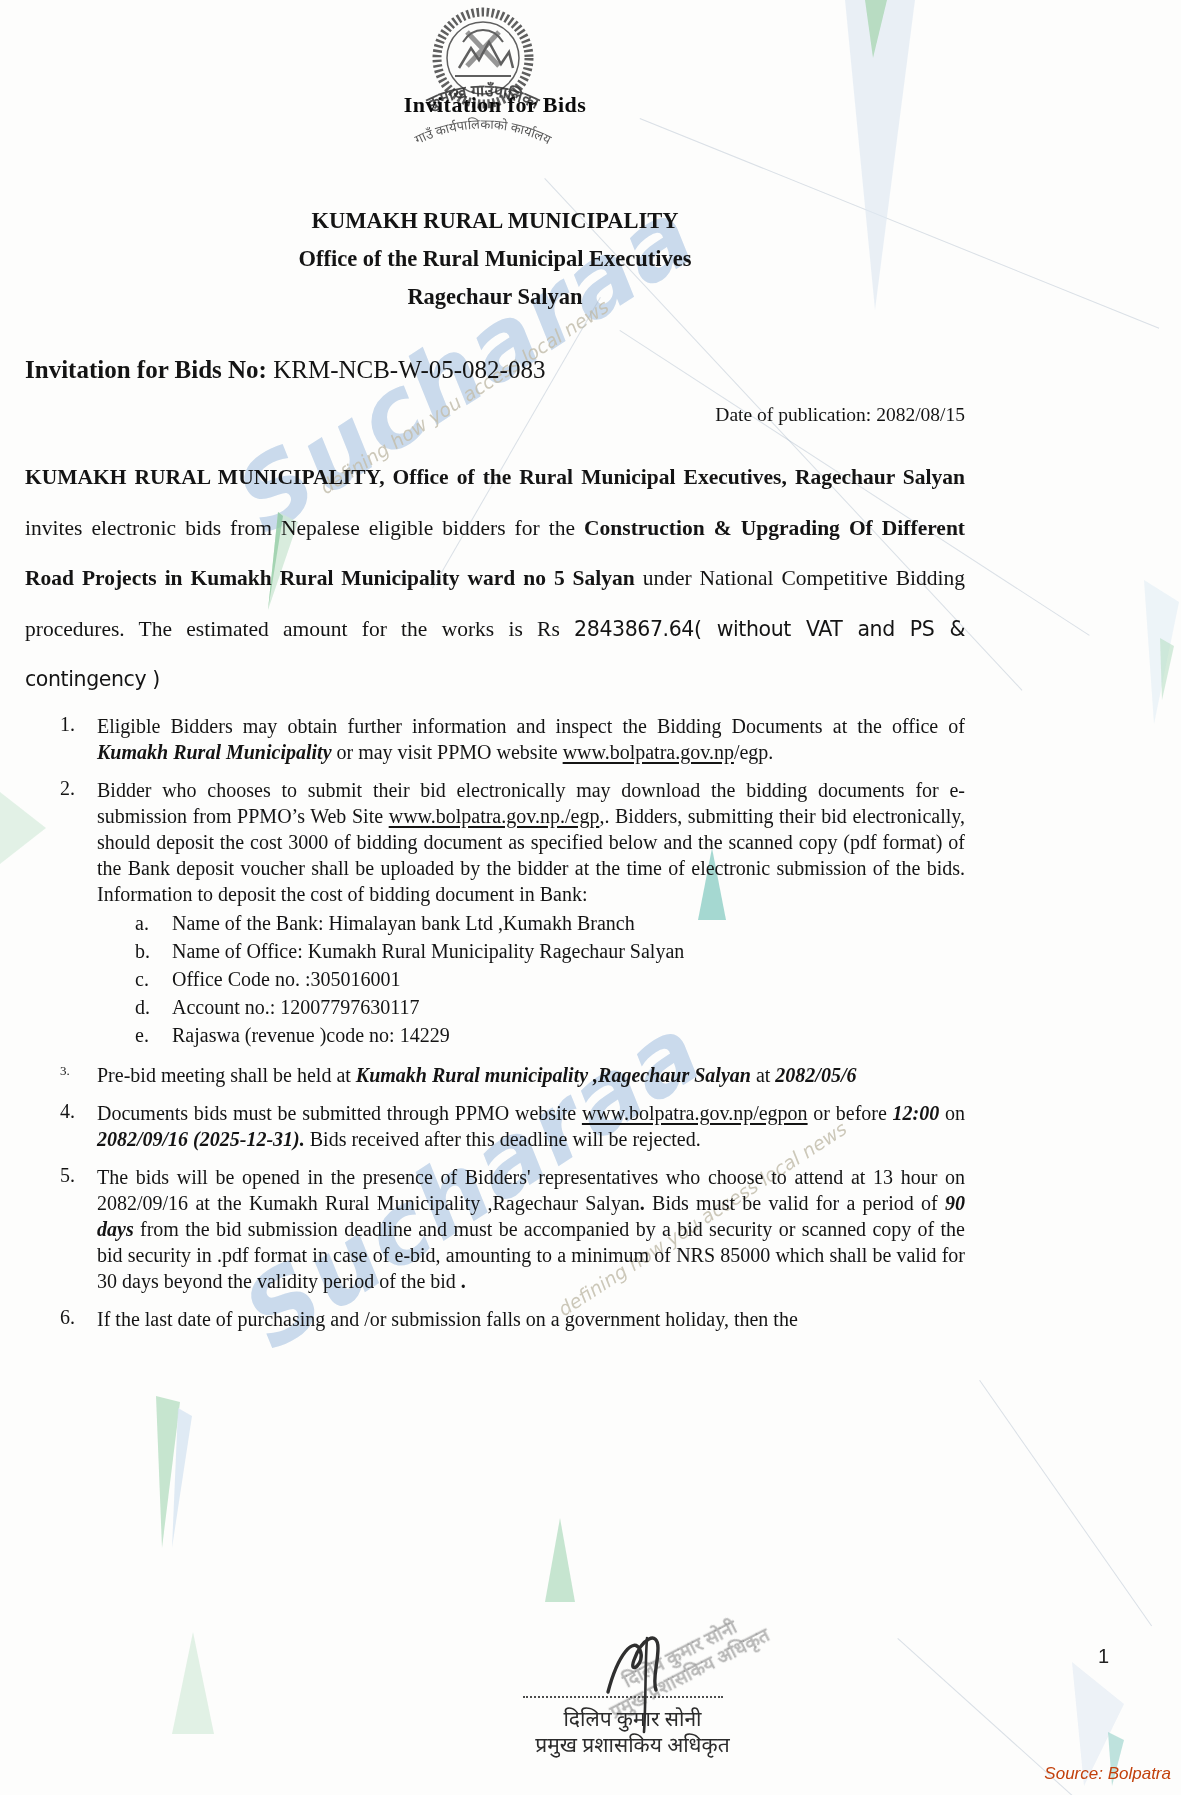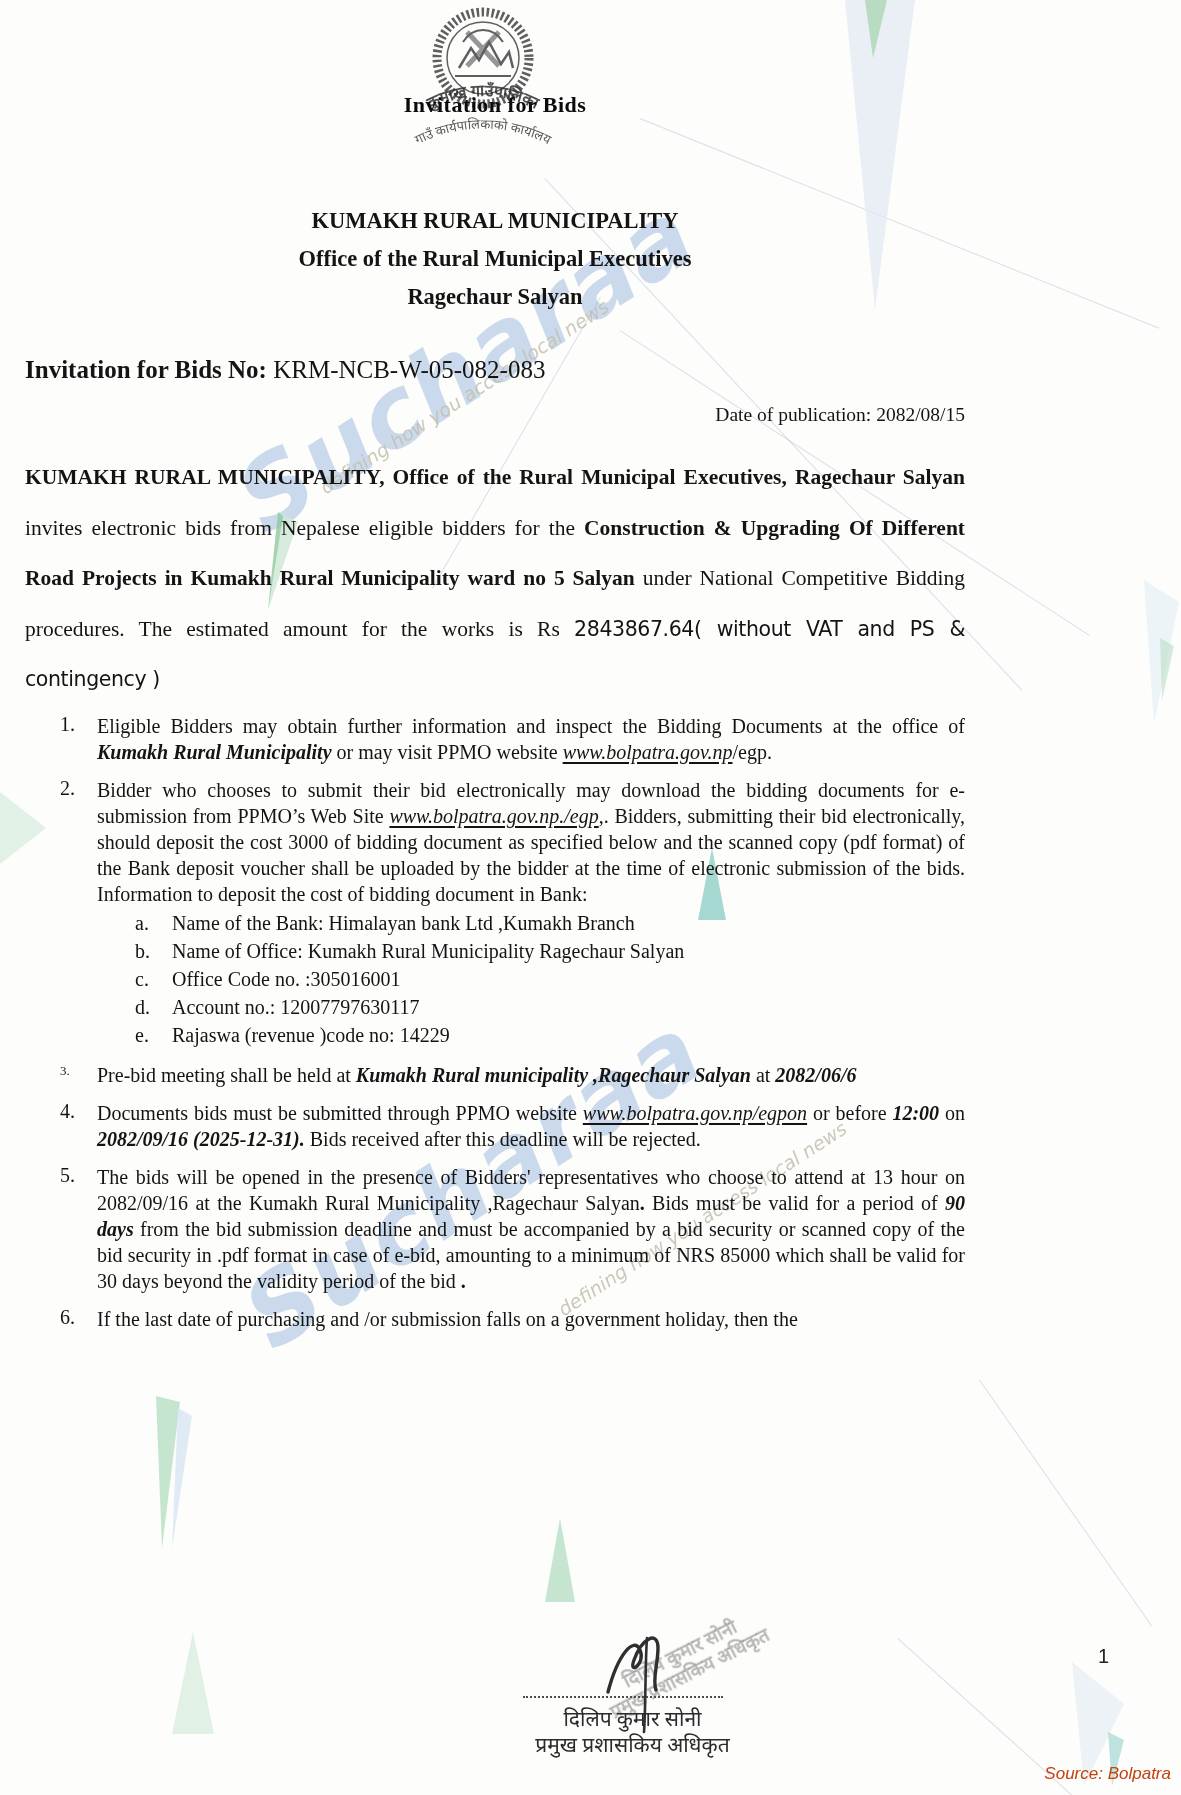--- a/index.html
+++ b/index.html
@@ -50,21 +50,21 @@
   .items { margin-top:8px; padding-left:35px; font-size:20px; }
   .item { display:flex; margin-bottom:12px; }
   .item.sub { margin-bottom:2px; }
   .marker { flex:none; width:37px; }
   .supmk { font-size:13px; line-height:1; padding-top:2px; }
   .ibody { flex:1; text-align:justify; line-height:1.3; }
   .subs { margin-top:3px; margin-left:38px; }
   .subs .marker { width:37px; }
   .seg.b { font-weight:bold; }
   .seg.i { font-style:italic; }
-  .seg.u { text-decoration:underline; text-underline-offset:3px;font-style:italic; }
+  .seg.u { text-decoration:underline; text-underline-offset:3px; }
   .seg.sans { font-family:"DejaVu Sans", sans-serif; font-size:20.5px; letter-spacing:-.4px; }
 
   
   .pageno {
     position:absolute; left:1098px; top:1645px; z-index:3;
     font-family:"Liberation Sans", sans-serif; font-size:20px; color:#222;
   }
   .source {
     position:absolute; right:10px; top:1764px; z-index:3;
     font-family:"Liberation Sans", sans-serif; font-style:italic; font-size:17px; color:#c2410c;
@@ -197,21 +197,21 @@
                 <div class="ibody"><span class="seg">Account no.: 12007797630117</span></div>
               </div>
               <div class="item sub">
                 <span class="marker">e.</span>
                 <div class="ibody"><span class="seg">Rajaswa (revenue )code no:  14229</span></div>
               </div>
             </div></div>
         </div>
         <div class="item">
           <span class="marker supmk">3.</span>
-          <div class="ibody"><span class="seg">Pre-bid meeting shall be held at </span><span class="seg b i">Kumakh Rural municipality  ,Ragechaur  Salyan</span><span class="seg"> at </span><span class="seg b i">2082/06/6</span></div>
+          <div class="ibody"><span class="seg">Pre-bid meeting shall be held at </span><span class="seg b i">Kumakh Rural municipality  ,Ragechaur  Salyan</span><span class="seg"> at </span><span class="seg b i">2082/05/6</span></div>
         </div>
         <div class="item">
           <span class="marker">4.</span>
           <div class="ibody"><span class="seg">Documents bids must be submitted  through PPMO website </span><span class="seg u">www.bolpatra.gov.np/egpon</span><span class="seg"> or before </span><span class="seg b i">12:00</span><span class="seg">  on </span><span class="seg b i">2082/09/16 (2025-12-31).</span><span class="seg"> Bids received after this deadline will be rejected.</span></div>
         </div>
         <div class="item">
           <span class="marker">5.</span>
           <div class="ibody"><span class="seg">The bids will be opened in the presence of Bidders' representatives who choose to attend at 13 hour on  2082/09/16  at the Kumakh Rural Municipality  ,Ragechaur Salyan</span><span class="seg b">.</span><span class="seg"> Bids must be valid for a period of </span><span class="seg b i">90 days</span><span class="seg">  from the bid submission deadline and must be accompanied by a bid security or scanned copy of the bid security in .pdf format in case of e-bid, amounting to a minimum of  NRS 85000 which shall be valid for 30 days beyond the validity period of the bid</span><span class="seg b"> .</span></div>
         </div>
         <div class="item">

